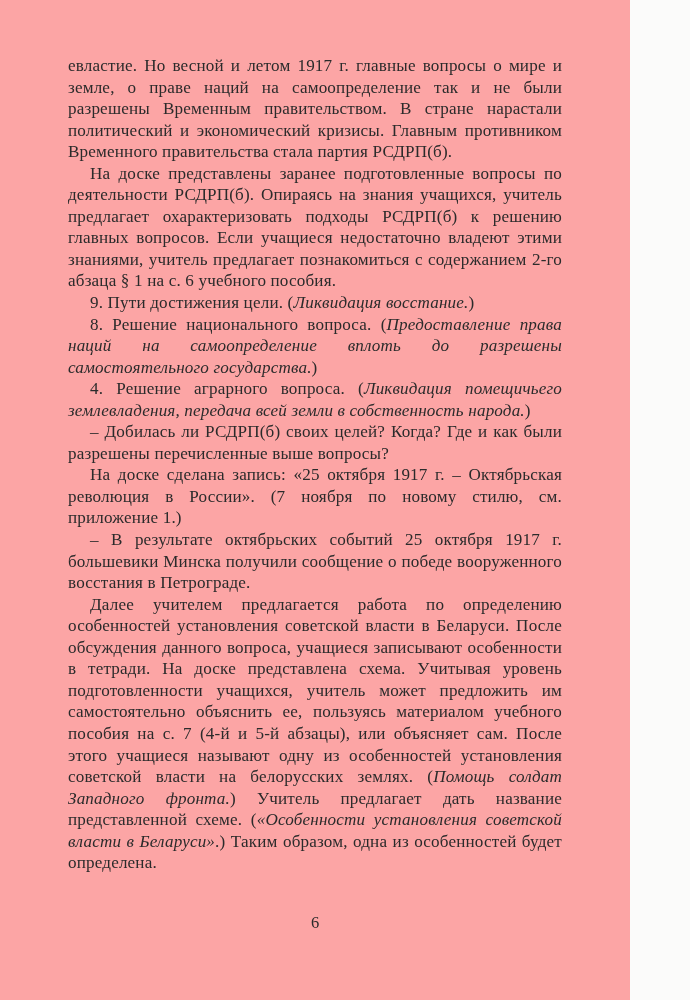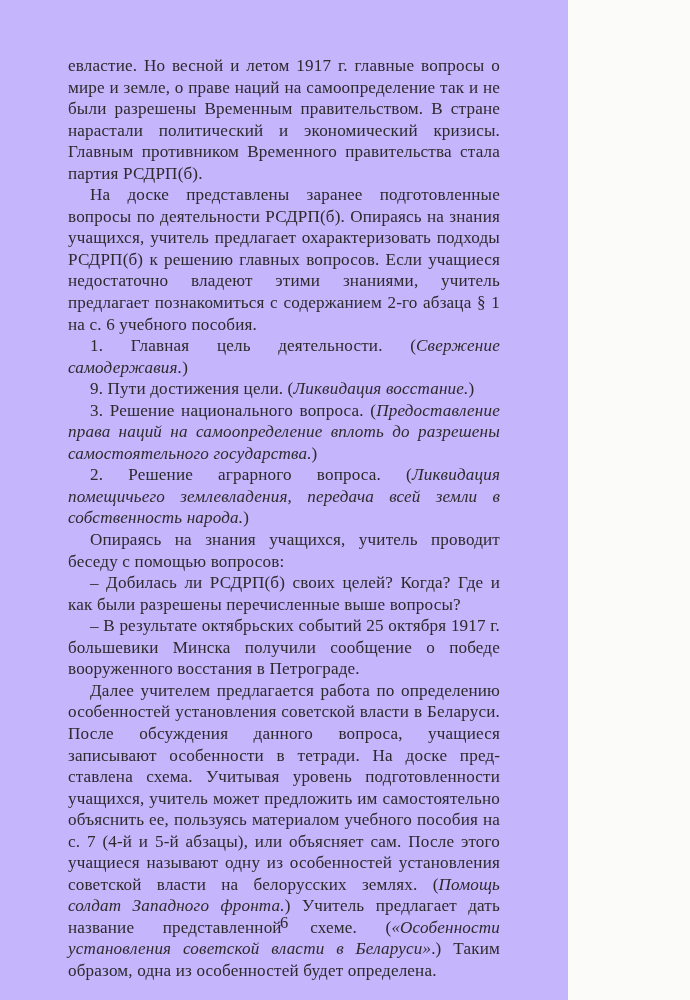--- a/index.html
+++ b/index.html
@@ -9,25 +9,25 @@
   body {
     width: 690px;
     height: 1000px;
     background: #fbfbfa;
     font-family: "Liberation Serif", "DejaVu Serif", serif;
     color: #2b2b2b;
     overflow: hidden;
   }
   .page {
     position: relative;
-    width: 568px;
+    width: 630px;
     height: 1000px;
     box-sizing: border-box;
     padding: 55px 68px 9px 68px;
-    background: #c4b5fd;
+    background: #fca5a5;
   }
   .body-text {
     font-size: 17.1px;
     line-height: 21.55px;
     text-align: justify;
     text-justify: inter-word;
     hyphens: manual;
     -webkit-hyphens: manual;
     letter-spacing: 0.01em;
   }
@@ -62,23 +62,22 @@
     color: #2b2b2b;
   }
 </style>
 </head>
 <body>
 
 <div class="page">
   <div class="body-text" id="body-root">
       <p class="para no-indent"><span>евластие. Но весной и летом 1917 г. главные вопросы о мире и земле, о праве наций на самоопределение так и не были разрешены Временным правительством. В стране нарастали политический и экономический кризисы. Главным противником Временного правительства стала пар­тия РСДРП(б).</span></p>
       <p class="para"><span>На доске представлены заранее подготовленные вопросы по деятель­ности РСДРП(б). Опираясь на знания учащихся, учитель предлагает оха­рактеризовать подходы РСДРП(б) к решению главных вопросов. Если учащиеся недостаточно владеют этими знаниями, учитель предлагает познакомиться с содержанием 2-го абзаца § 1 на с. 6 учебного пособия.</span></p>
-      <p class="list-item"><span>1. Главная цель деятельности. (</span><em>Свержение самодержавия.</em><span>)</span></p>
       <p class="list-item"><span>9. Пути достижения цели. (</span><em>Ликвидация восстание.</em><span>)</span></p>
-      <p class="list-item"><span>3. Решение национального вопроса. (</span><em>Предоставление права наций на самоопределение вплоть до разрешены самостоятельного государства.</em><span>)</span></p>
-      <p class="list-item"><span>2. Решение аграрного вопроса. (</span><em>Ликвидация помещичьего землевладе­ния, передача всей земли в собственность народа.</em><span>)</span></p>
-      <p class="para"><span>Опираясь на знания учащихся, учитель проводит беседу с помощью вопросов:</span></p>
+      <p class="list-item"><span>8. Решение национального вопроса. (</span><em>Предоставление права наций на самоопределение вплоть до разрешены самостоятельного государства.</em><span>)</span></p>
+      <p class="list-item"><span>4. Решение аграрного вопроса. (</span><em>Ликвидация помещичьего землевладе­ния, передача всей земли в собственность народа.</em><span>)</span></p>
       <p class="dash-item"><span>– Добилась ли РСДРП(б) своих целей? Когда? Где и как были раз­решены перечисленные выше вопросы?</span></p>
+      <p class="para"><span>На доске сделана запись: «25 октября 1917 г. – Октябрьская револю­ция в России». (7 ноября по новому стилю, см. приложение 1.)</span></p>
       <p class="dash-item"><span>– В результате октябрьских событий 25 октября 1917 г. большевики Минска получили сообщение о победе вооруженного восстания в Пе­трограде.</span></p>
       <p class="para"><span>Далее учителем предлагается работа по определению особенностей установления советской власти в Беларуси. После обсуждения данного вопроса, учащиеся записывают особенности в тетради. На доске пред­ставлена схема. Учитывая уровень подготовленности учащихся, учитель может предложить им самостоятельно объяснить ее, пользуясь матери­алом учебного пособия на с. 7 (4-й и 5-й абзацы), или объясняет сам. После этого учащиеся называют одну из особенностей установления советской власти на белорусских землях. (</span><em>Помощь солдат Западно­го фронта.</em><span>) Учитель предлагает дать название представленной схеме. (</span><em>«Особенности установления советской власти в Беларуси»</em><span>.) Таким образом, одна из особенностей будет определена.</span></p>
     </div>
   <div class="page-number">6</div>
 </div>
 
 </body></html>

